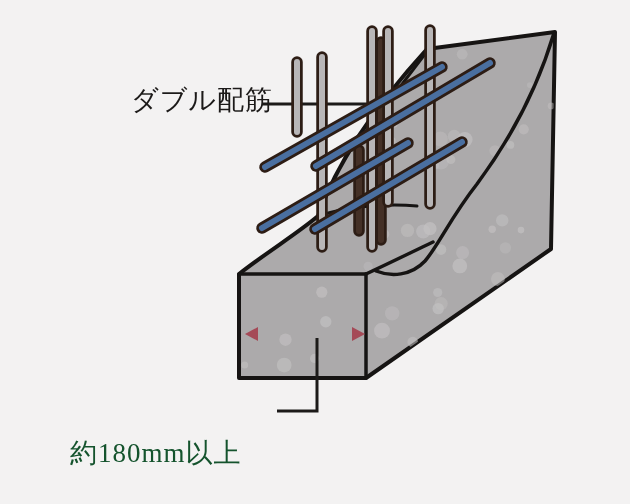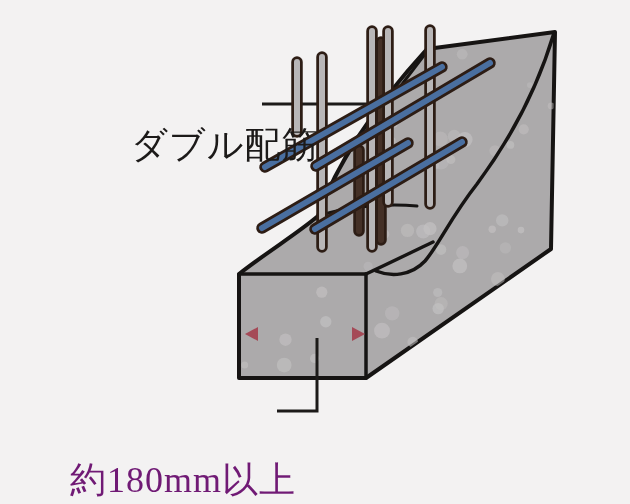--- a/index.html
+++ b/index.html
@@ -5,25 +5,24 @@
   html,body{margin:0;padding:0;}
   #stage{
     position:relative;
     width:630px;height:504px;
     overflow:hidden;
     font-family:"Liberation Serif","DejaVu Serif",serif;
   }
   #diagram-svg{position:absolute;left:0;top:0;}
   .label{
     position:absolute;
-    font-size:36px;
+    font-size:27px;
     letter-spacing:1px;
     line-height:1.0;
     white-space:nowrap;
-    margin-top:40px;
   }
 </style>
 </head>
 <body>
 
 <div id="stage" style="background: rgb(243, 242, 242);">
   <svg id="diagram-svg" width="630" height="504" viewBox="0 0 630 504" xmlns="http://www.w3.org/2000/svg">
     <defs>
       <clipPath id="concrete-clip">
           <path d="M 239 274 C 270 250 298 233 318 216 C 342 148 396 83 427 49 L 555 32 L 551 249 L 366 378 L 239 378 Z"></path>
@@ -154,14 +153,14 @@
           <line x1="316" y1="166" x2="490" y2="63" stroke="#4a6fa0" stroke-width="6" stroke-linecap="round"></line>
         </g>
       </g>
     <g id="g-arrows">
         <polygon points="245,334 258,327 258,341" fill="#a54a57"></polygon>
         <polygon points="365,334 352,327 352,341" fill="#a54a57"></polygon>
       </g>
   </svg>
 
   <div class="label" id="lbl-double" style="color: rgb(28, 26, 25); left: 131px; top: 87px;">ダブル配筋</div>
-  <div class="label" id="lbl-wall2" style="color: #701a75; left: 70px; top: 422px; text-align: right;">約180mm以上</div>
+  <div class="label" id="lbl-wall2" style="color: #14532d; left: 70px; top: 440px; text-align: right;">約180mm以上</div>
 </div>
 
 </body></html>

